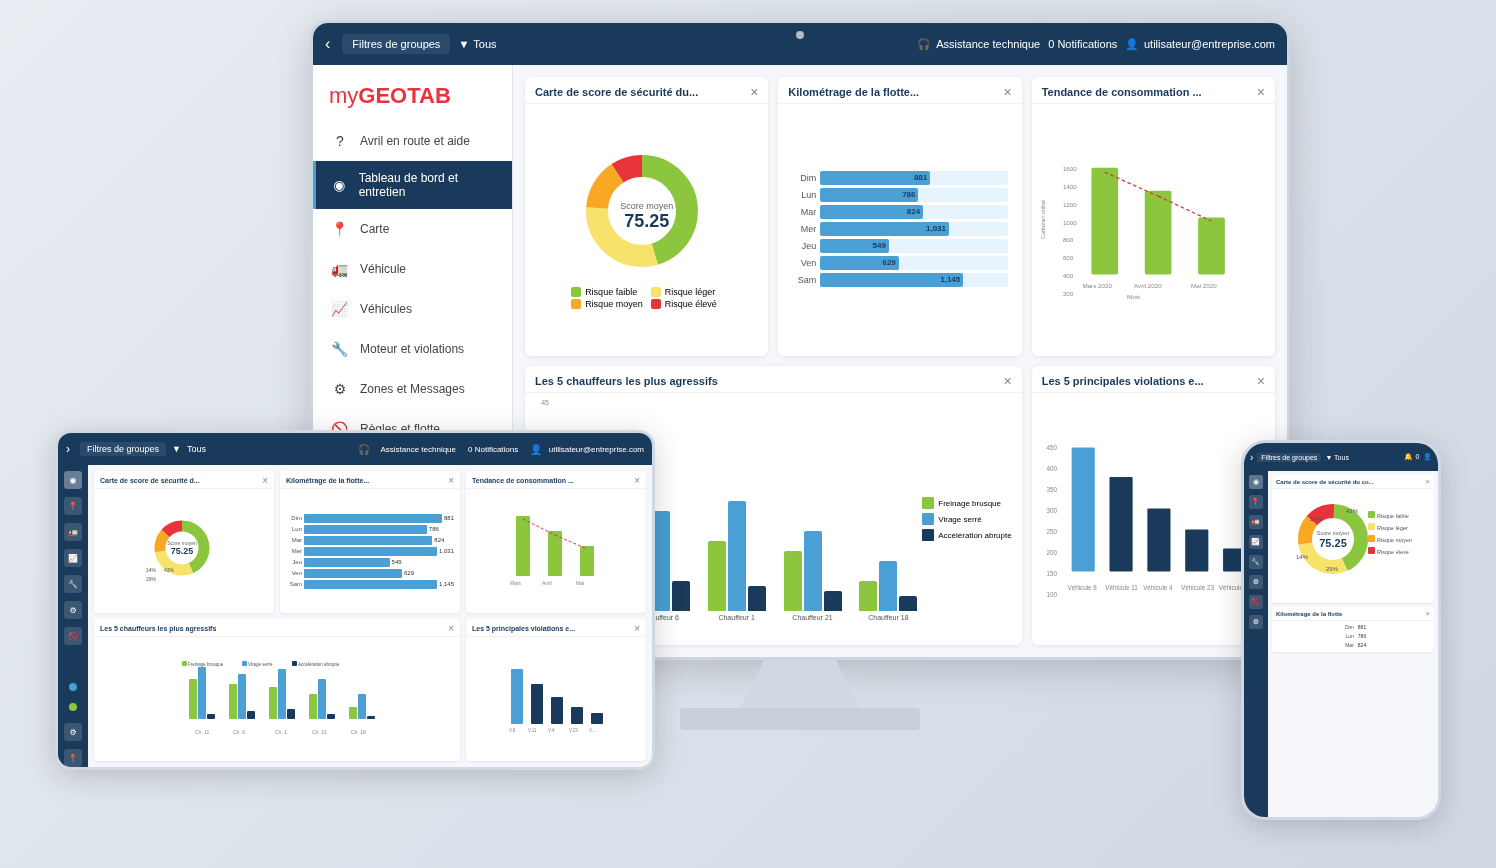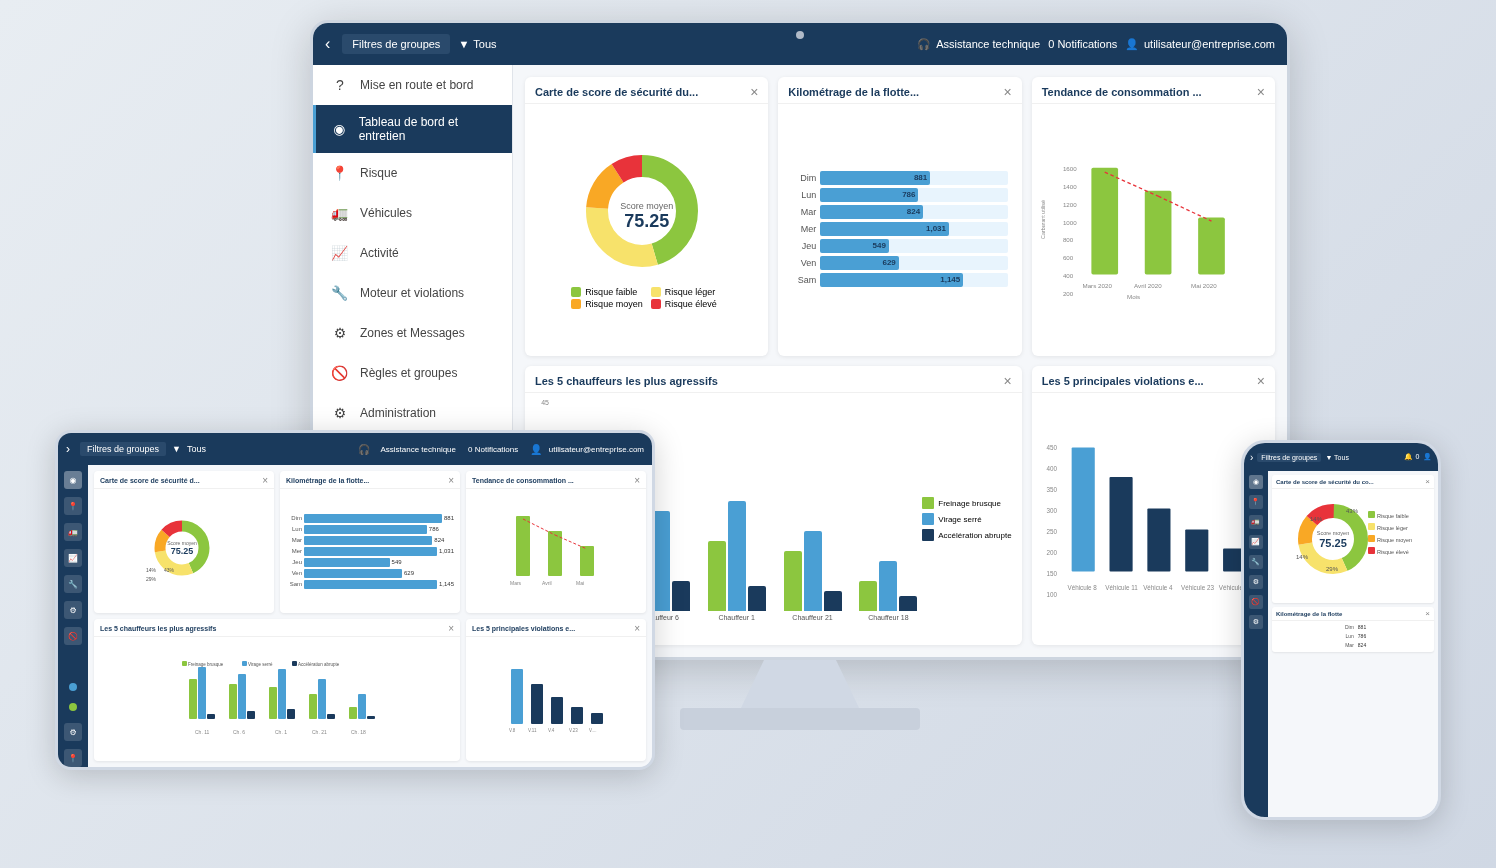--- a/index.html
+++ b/index.html
@@ -605,51 +605,54 @@
           </div>
           <div class="topbar-user">
             <span>👤</span>
             <span>utilisateur@entreprise.com</span>
           </div>
         </div>
 
         <div class="main-layout">
 
           <div class="sidebar">
+            <div class="sidebar-logo">
+              <span class="sidebar-logo-my">my</span><span>GEOTAB</span>
+            </div>
             <div class="sidebar-item">
               <span class="sidebar-icon">?</span>
-              <span>Mise en route et bord</span>
+              <span>Avril en route et aide</span>
             </div>
             <div class="sidebar-item active">
               <span class="sidebar-icon">◉</span>
               <span>Tableau de bord et entretien</span>
             </div>
             <div class="sidebar-item">
               <span class="sidebar-icon">📍</span>
-              <span>Risque</span>
+              <span>Carte</span>
             </div>
             <div class="sidebar-item">
               <span class="sidebar-icon">🚛</span>
-              <span>Véhicules</span>
+              <span>Véhicule</span>
             </div>
             <div class="sidebar-item">
               <span class="sidebar-icon">📈</span>
-              <span>Activité</span>
+              <span>Véhicules</span>
             </div>
             <div class="sidebar-item">
               <span class="sidebar-icon">🔧</span>
               <span>Moteur et violations</span>
             </div>
             <div class="sidebar-item">
               <span class="sidebar-icon">⚙</span>
               <span>Zones et Messages</span>
             </div>
             <div class="sidebar-item">
               <span class="sidebar-icon">🚫</span>
-              <span>Règles et groupes</span>
+              <span>Règles et flotte</span>
             </div>
             <div class="sidebar-item">
               <span class="sidebar-icon">⚙</span>
               <span>Administration</span>
             </div>
           </div>
 
           <div class="dashboard">
 
             <div class="widget">

